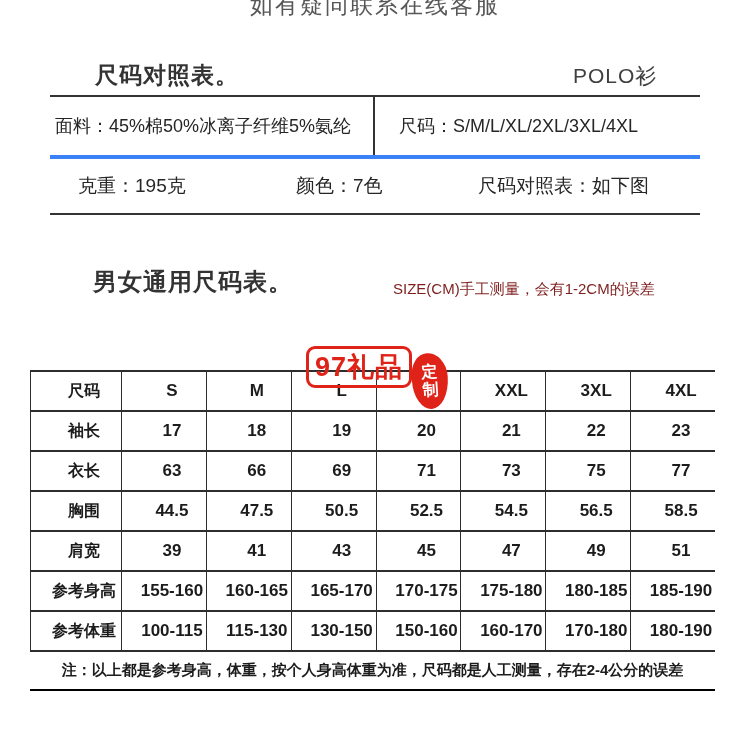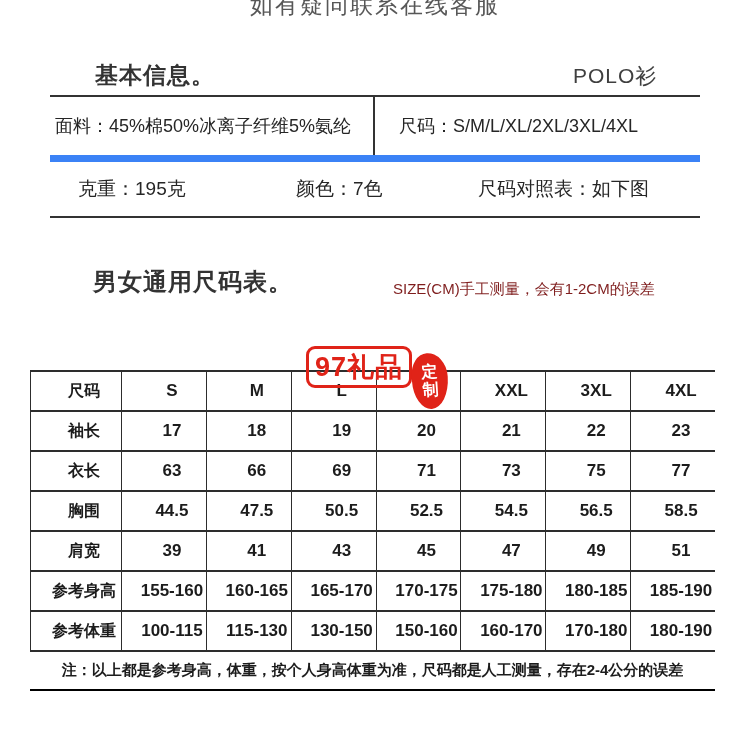--- a/index.html
+++ b/index.html
@@ -17,21 +17,21 @@
     position:absolute;left:95px;top:60px;font-size:23px;font-weight:700;
     color:#333;letter-spacing:1px;white-space:nowrap;
   }
   .sec1-type{
     position:absolute;left:573px;top:62px;font-size:21px;font-weight:400;
     color:#3f3f3f;letter-spacing:1px;white-space:nowrap;
   }
   .info-table{
     position:absolute;left:50px;top:95px;width:650px;border-top:2px solid #333;
   }
-  .info-row1{height:58px;border-bottom:7px solid #3b82f6;display:flex;}
+  .info-row1{height:58px;border-bottom:4px solid #3b82f6;display:flex;}
   .cell-fabric{
     width:325px;border-right:2px solid #333;display:flex;align-items:center;
     padding-left:5px;font-size:18px;color:#262626;white-space:nowrap;box-sizing:border-box;
   }
   .cell-sizes{
     flex:1;display:flex;align-items:center;padding-left:24px;
     font-size:18px;color:#262626;white-space:nowrap;
   }
   .info-row2{height:54px;border-bottom:2px solid #333;position:relative;font-size:19px;color:#262626;}
   .info-row2 span{position:absolute;top:50%;transform:translateY(-50%);white-space:nowrap;}
@@ -79,21 +79,21 @@
     color:#fff;font-weight:700;font-size:16px;line-height:1.15;
   }
 </style>
 </head>
 <body>
 
 <div class="page">
 
   <div class="top-notice">如有疑问联系在线客服</div>
 
-  <div class="sec1-title">基本信息。</div>
+  <div class="sec1-title">尺码对照表。</div>
   <div class="sec1-type">POLO衫</div>
 
   <div class="info-table">
     <div class="info-row1">
       <div class="cell-fabric">面料：45%棉50%冰离子纤维5%氨纶</div>
       <div class="cell-sizes">尺码：S/M/L/XL/2XL/3XL/4XL</div>
     </div>
     <div class="info-row2">
       <span class="pos-w1">克重：195克</span>
       <span class="pos-w2">颜色：7色</span>

